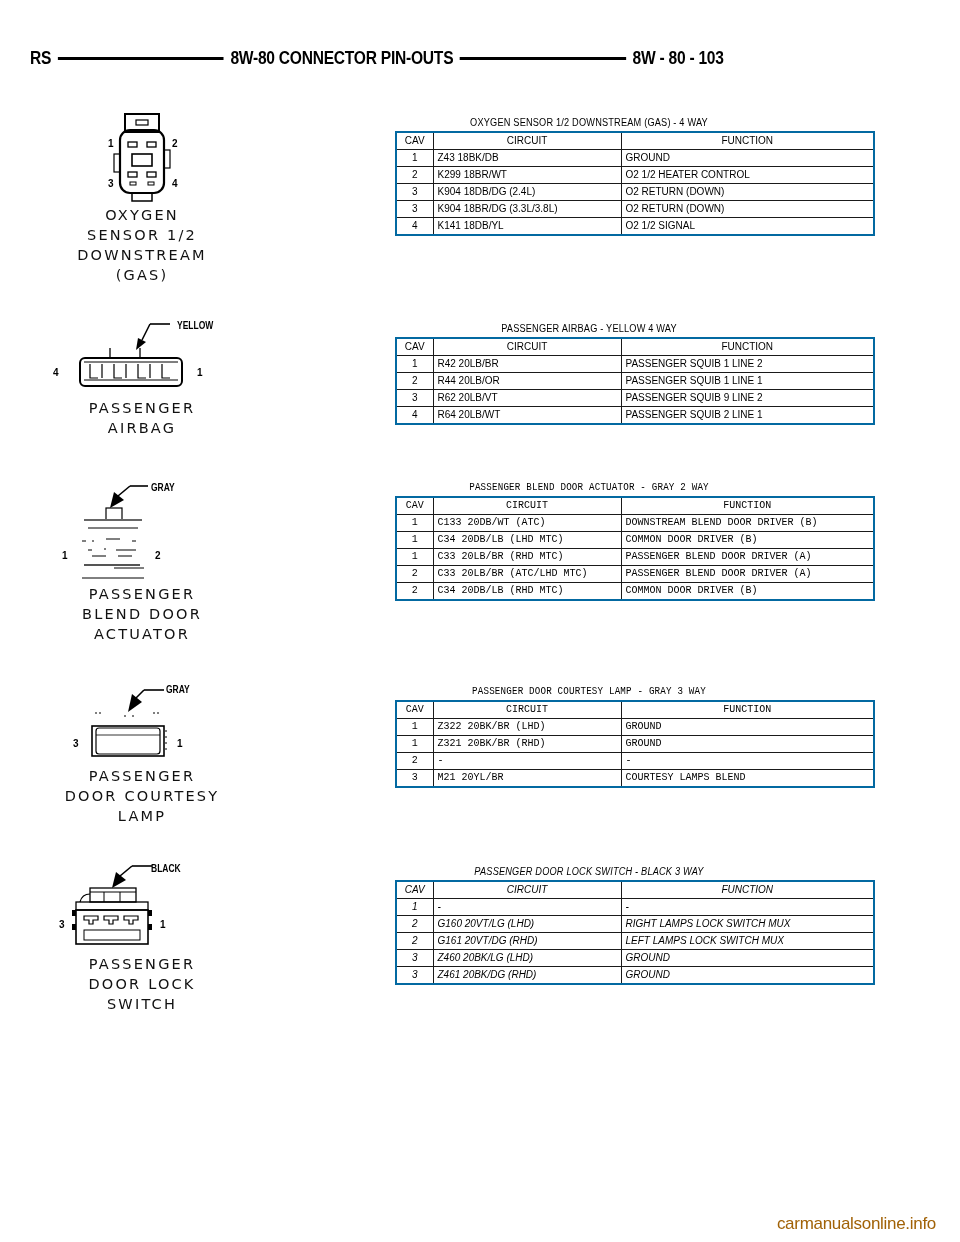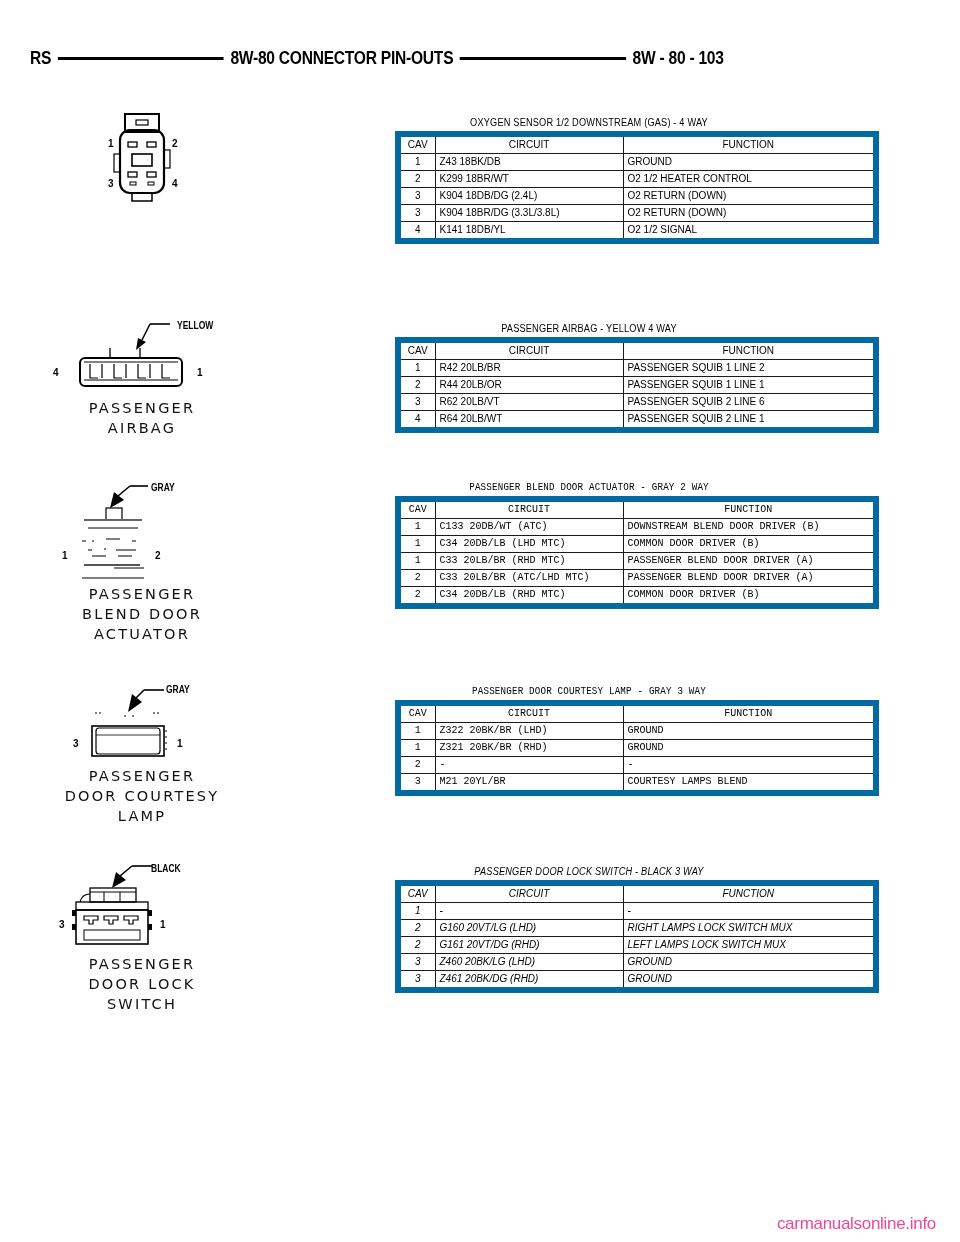--- a/index.html
+++ b/index.html
@@ -35,42 +35,42 @@
     .pinout {
       position: absolute; left: 395px; width: 388px;
     }
     .pinout-title {
       text-align: center; font-size: 10px; letter-spacing: 0.2px;
       height: 16px; line-height: 16px;
       transform: scaleX(0.92);
     }
     table.pin-table {
       width: 478px; border-collapse: collapse; table-layout: fixed;
-      border: 6px solid #0369a1; font-size: 10px;
+      border: 2px solid #0369a1; font-size: 10px;
     }
     table.pin-table th, table.pin-table td {
       border: 1.5px solid #1a1a1a; height: 16px; padding: 0 4px;
       font-weight: normal; white-space: nowrap; overflow: hidden;
       line-height: 16px;
     }
     table.pin-table th { text-align: center; }
     table.pin-table td.cav { text-align: center; }
     table.pin-table col.c-cav { width: 37px; }
     table.pin-table col.c-circuit { width: 188px; }
     table.pin-table col.c-function { width: 253px; }
 
     .color-tag {
       position: absolute; font-weight: bold; font-size: 10px;
       transform: scaleX(0.85); transform-origin: left center;
     }
 
     .watermark {
       position: absolute; right: 24px; bottom: 8px;
       font-family: "Liberation Sans", sans-serif; font-size: 17px;
-      color: #ec4899; letter-spacing: -0.3px;
+      color: #a16207; letter-spacing: -0.3px;
     }
   </style>
 </head>
 <body>
 
 <div class="page-header">
   <span class="hdr-text">RS</span>
   <span class="rule"></span>
   <span class="hdr-text">8W-80 CONNECTOR PIN-OUTS</span>
   <span class="rule"></span>
@@ -90,20 +90,24 @@
     <rect x="46" y="62" width="9" height="5" fill="none" stroke="#000" stroke-width="1.3"></rect>
     <rect x="65" y="62" width="9" height="5" fill="none" stroke="#000" stroke-width="1.3"></rect>
     <rect x="48" y="72" width="6" height="3" fill="none" stroke="#000" stroke-width="1"></rect>
     <rect x="66" y="72" width="6" height="3" fill="none" stroke="#000" stroke-width="1"></rect>
     <path d="M50 83 v8 h20 v-8" fill="none" stroke="#000" stroke-width="1.5"></path>
     <text x="26" y="37" font-size="10" font-weight="bold" font-family="Liberation Sans, sans-serif">1</text>
     <text x="90" y="37" font-size="10" font-weight="bold" font-family="Liberation Sans, sans-serif">2</text>
     <text x="26" y="77" font-size="10" font-weight="bold" font-family="Liberation Sans, sans-serif">3</text>
     <text x="90" y="77" font-size="10" font-weight="bold" font-family="Liberation Sans, sans-serif">4</text>
   </svg>
+  <div class="fig-caption">OXYGEN
+SENSOR 1/2
+DOWNSTREAM
+(GAS)</div>
 </div>
 
 <div class="pinout" style="top:115px;">
   <div class="pinout-title">OXYGEN SENSOR 1/2 DOWNSTREAM (GAS) - 4 WAY</div>
   <table class="pin-table">
     <colgroup>
         <col class="c-cav">
         <col class="c-circuit">
         <col class="c-function">
       </colgroup>
@@ -185,21 +189,21 @@
           <td>PASSENGER SQUIB 1 LINE 2</td>
         </tr>
       <tr>
           <td class="cav">2</td>
           <td>R44 20LB/OR</td>
           <td>PASSENGER SQUIB 1 LINE 1</td>
         </tr>
       <tr>
           <td class="cav">3</td>
           <td>R62 20LB/VT</td>
-          <td>PASSENGER SQUIB 2 LINE 6</td>
+          <td>PASSENGER SQUIB 9 LINE 2</td>
         </tr>
       <tr>
           <td class="cav">4</td>
           <td>R64 20LB/WT</td>
           <td>PASSENGER SQUIB 2 LINE 1</td>
         </tr>
     </tbody>
   </table>
 </div>
 

